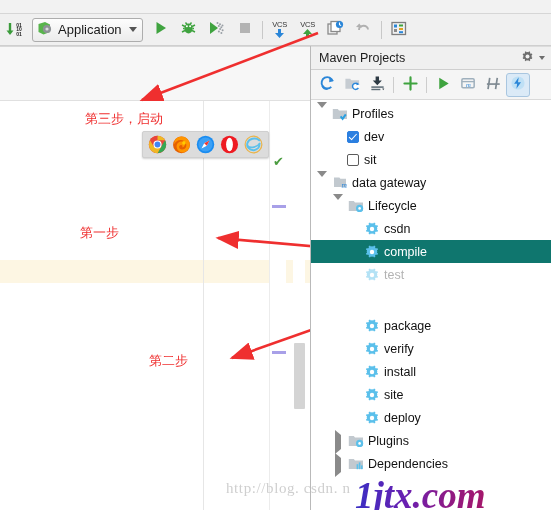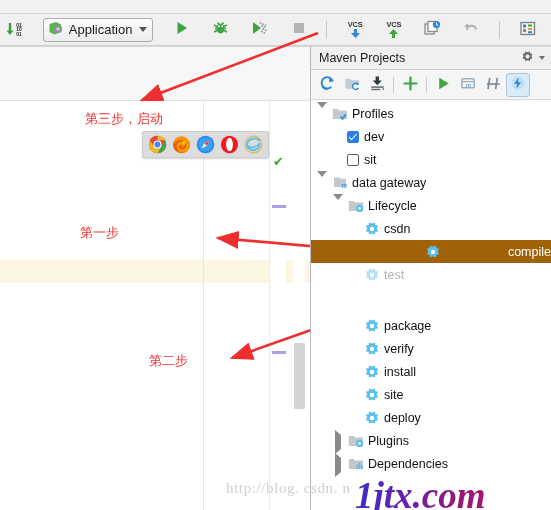--- a/index.html
+++ b/index.html
@@ -12,21 +12,21 @@
   #app{position:absolute;inset:0;}
 
   
   .chrome-strip{position:absolute;left:0;right:0;background:#f2f2f2;}
   .chrome-strip.a{top:0;height:13px;border-bottom:1px solid #d6d6d6;}
   .chrome-strip.b{top:14px;height:31px;border-bottom:1px solid #cfcfcf;background:#f0f0f0;}
 
   
   .run-toolbar{
     position:absolute;top:14px;left:0;right:0;height:31px;
-    display:flex;align-items:center;justify-content:space-between;
+    display:flex;align-items:center;justify-content:flex-start;
     padding-right:9px;box-sizing:border-box;
   }
   .tb-item{display:flex;align-items:center;justify-content:center;
     height:26px;min-width:24px;padding:0 2px;}
   .tb-sep{width:1px;height:18px;background:#c8c8c8;margin:0 3px;}
 
   .run-config{
     display:flex;align-items:center;gap:4px;
     height:22px;padding:0 5px 0 4px;margin:0 4px;
     border:1px solid #adadad;border-radius:3px;
@@ -34,21 +34,21 @@
     font-size:13px;color:#1a1a1a;white-space:nowrap;
   }
   .caret-dn{width:0;height:0;border-left:4px solid transparent;
     border-right:4px solid transparent;border-top:5px solid #555;margin-left:3px;}
 
   .bin-icon{display:flex;align-items:center;gap:1px;}
   .bin-digits{display:flex;flex-direction:column;line-height:4.5px;
     font-family:"Liberation Sans",sans-serif;font-size:5px;font-weight:bold;color:#222;}
 
   .vcs-icon{display:flex;flex-direction:column;align-items:center;line-height:8px;}
-  .vcs-icon .vcs-txt{font-size:7.5px;font-weight:bold;color:#333;letter-spacing:-.2px;}
+  .vcs-icon .vcs-txt{font-size:7.5px;font-weight:normal;color:#333;letter-spacing:-.2px;}
 
   
   .editor{
     position:absolute;left:0;top:46px;right:241px;bottom:0;
     background:#ffffff;border-top:1px solid #d8d8d8;
   }
   .editor-head{position:absolute;left:0;right:0;top:0;height:53px;
     background:#f7f7f7;border-bottom:1px solid #e0e0e0;}
   .caret-line{position:absolute;left:0;right:0;top:213px;height:23px;background:#fdf6e3;}
 
@@ -93,21 +93,21 @@
     height:30px;display:flex;align-items:center;gap:1px;padding:0 4px;
     background:#f5f5f5;border-bottom:1px solid #d9d9d9;box-sizing:border-box;
   }
   .mtb{width:24px;height:24px;display:flex;align-items:center;justify-content:center;border-radius:3px;}
   .mtb.active{background:#dbeaf7;border:1px solid #a9c6e0;box-sizing:border-box;}
   .mtb-sep{width:1px;height:16px;background:#cdcdcd;margin:0 3px;}
 
   .tree{position:absolute;left:0;right:0;top:56px;bottom:0;overflow:hidden;}
   .row{height:23px;display:flex;align-items:center;font-size:12.5px;color:#111;
     white-space:nowrap;box-sizing:border-box;}
-  .row.sel{background:#a16207;color:#ffffff;justify-content:space-between;}
+  .row.sel{background:#0f766e;color:#ffffff;}
   .row.dim{color:#b3b3b3;}
   .twisty{width:11px;height:11px;display:inline-block;margin-right:3px;flex:0 0 auto;}
   .tw-down{width:0;height:0;border-left:5px solid transparent;border-right:5px solid transparent;
     border-top:6px solid #8a8a8a;margin-top:3px;}
   .tw-right{width:0;height:0;border-top:5px solid transparent;border-bottom:5px solid transparent;
     border-left:6px solid #8a8a8a;margin-left:2px;margin-top:1px;}
   .ico{width:17px;height:17px;display:flex;align-items:center;justify-content:center;
     margin-right:4px;flex:0 0 auto;}
   .cbox{width:12px;height:12px;border:1.4px solid #5c5c5c;border-radius:2px;background:#fff;
     margin-right:5px;box-sizing:border-box;flex:0 0 auto;}

